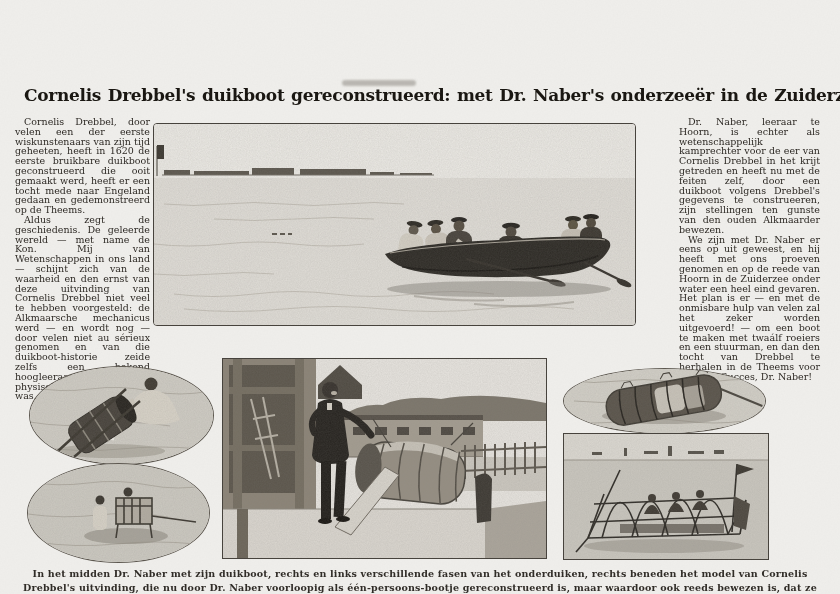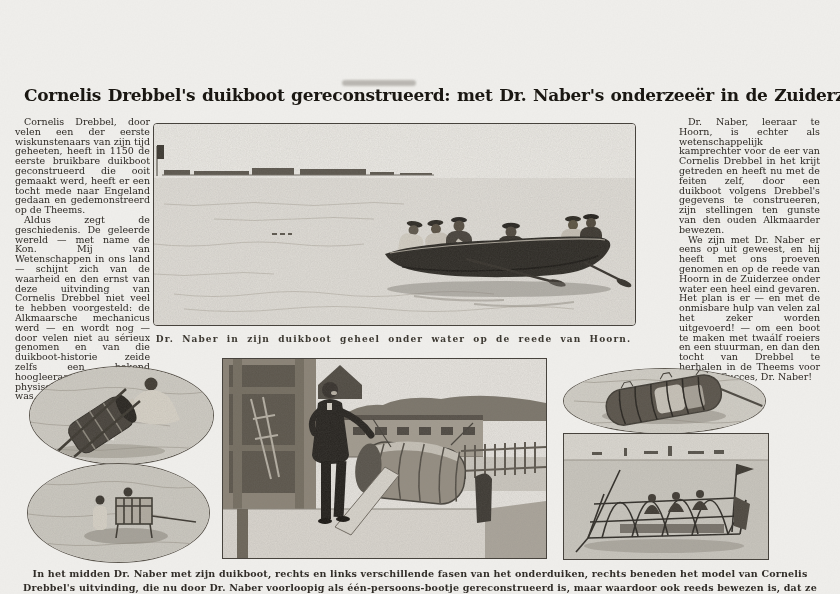--- a/index.html
+++ b/index.html
@@ -48,21 +48,21 @@
 </head>
 <body>
 
 <div class="page">
 
   <div class="smudge"></div>
 
   <h1 class="headline">Cornelis Drebbel's duikboot gereconstrueerd: met Dr. Naber's onderzeeër in de Zuiderzee.</h1>
 
   <div class="col col-left">
-    <p>Cornelis Drebbel, door velen een der eerste wiskunstenaars van zijn tijd geheeten, heeft in 1150 de eerste bruikbare duikboot geconstrueerd die ooit gemaakt werd, heeft er een tocht mede naar Engeland gedaan en gedemonstreerd op de Theems.</p>
+    <p>Cornelis Drebbel, door velen een der eerste wiskunstenaars van zijn tijd geheeten, heeft in 1620 de eerste bruikbare duikboot geconstrueerd die ooit gemaakt werd, heeft er een tocht mede naar Engeland gedaan en gedemonstreerd op de Theems.</p>
     <p>Aldus zegt de geschiedenis. De geleerde wereld — met name de Kon. Mij van Wetenschappen in ons land — schijnt zich van de waarheid en den ernst van deze uitvinding van Cornelis Drebbel niet veel te hebben voorgesteld: de Alkmaarsche mechanicus werd — en wordt nog — door velen niet au sérieux genomen en van die duikboot-historie zeide zelfs een bekend hoogleeraar, dat ze een physische onmogelijkheid was.</p>
   </div>
 
   <div class="col col-right">
     <p>Dr. Naber, leeraar te Hoorn, is echter als wetenschappelijk kamprechter voor de eer van Cornelis Drebbel in het krijt getreden en heeft nu met de feiten zelf, door een duikboot volgens Drebbel's gegevens te construeeren, zijn stellingen ten gunste van den ouden Alkmaarder bewezen.</p>
     <p>We zijn met Dr. Naber er eens op uit geweest, en hij heeft met ons proeven genomen en op de reede van Hoorn in de Zuiderzee onder water een heel eind gevaren. Het plan is er — en met de onmisbare hulp van velen zal het zeker worden uitgevoerd! — om een boot te maken met twaálf roeiers en een stuurman, en dan den tocht van Drebbel te herhalen in de Theems voor Londen. Succes, Dr. Naber!</p>
   </div>
 
   <figure class="main-photo">
     <svg width="481" height="201" viewBox="0 0 481 201">
@@ -137,21 +137,20 @@
         <path d="M430 138 L476 161"></path>
       </g>
       <ellipse cx="403" cy="159" rx="9" ry="3" fill="#34302a" transform="rotate(14 403 159)"></ellipse>
       <ellipse cx="470" cy="159" rx="8" ry="3" fill="#34302a" transform="rotate(24 470 159)"></ellipse>
       <ellipse cx="345" cy="165" rx="112" ry="8" fill="#7d7870" opacity="0.45"></ellipse>
       <path d="M260 172 q40 6 90 4 M320 180 q50 5 100 -2" stroke="#8f8a80" stroke-width="2" opacity="0.5" fill="none"></path>
       <rect width="481" height="201" filter="url(#g1)" opacity="0.4"></rect>
     </svg>
   </figure>
 
-  <div class="main-caption">Dr. Naber in zijn duikboot geheel onder water op de reede van Hoorn.</div>
 
   <div class="oval oval-tl">
     <svg width="183" height="97" viewBox="0 0 183 97">
       <defs>
           <filter id="g5" x="0" y="0" width="100%" height="100%">
             <feTurbulence type="fractalNoise" baseFrequency="0.9" numOctaves="2" stitchTiles="stitch"></feTurbulence>
             <feColorMatrix type="matrix" values="0 0 0 0 0.25  0 0 0 0 0.24  0 0 0 0 0.22  0 0 0 0.5 0"></feColorMatrix>
           </filter>
         </defs>
       <rect width="183" height="97" fill="#d0cdc5"></rect>

